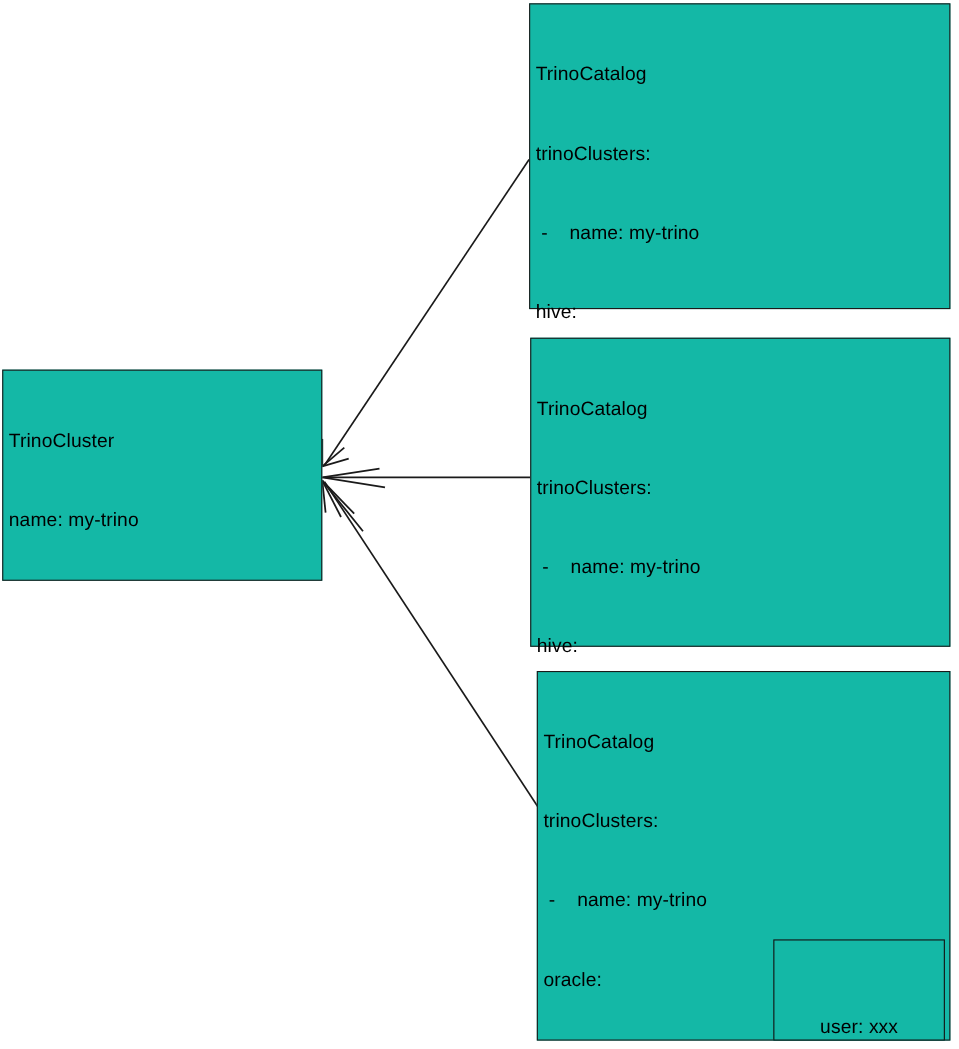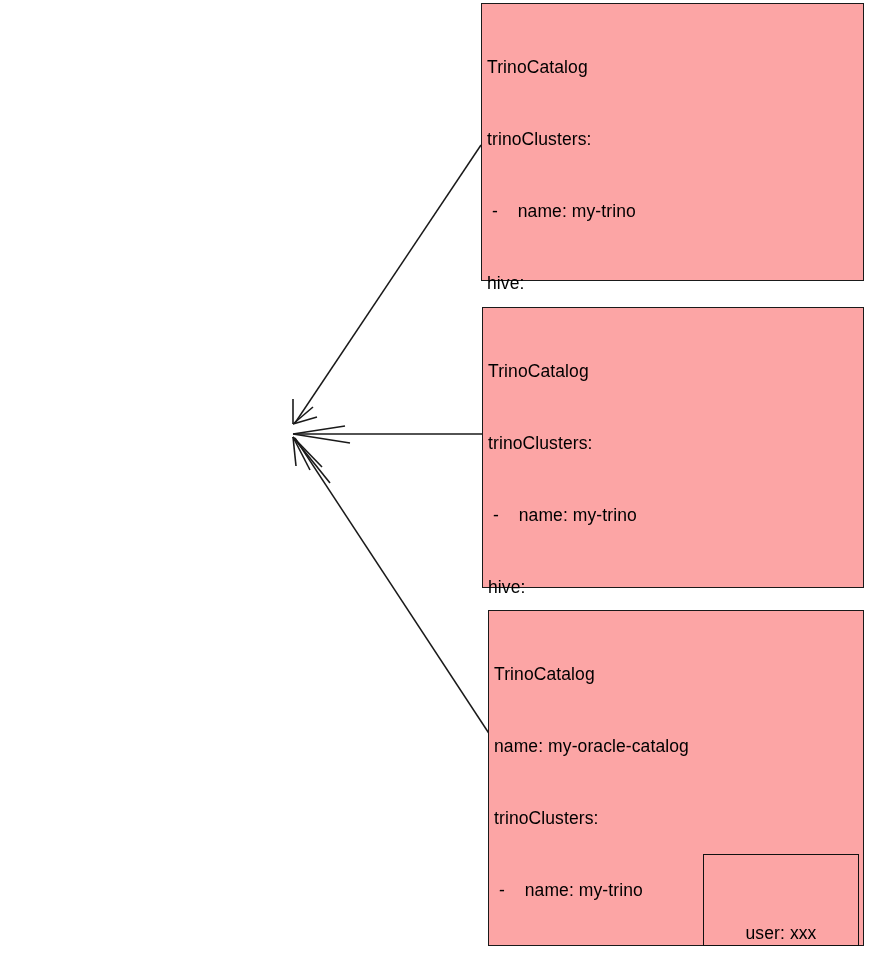--- a/index.html
+++ b/index.html
@@ -23,21 +23,21 @@
     position: absolute;
     left: 0;
     top: 0;
     width: 872px;
     height: 954px;
     pointer-events: none;
   }
   .node {
     position: absolute;
     box-sizing: border-box;
-    background: #fca5a5;
+    background: #14b8a6;
     border: 1.6px solid #1a1a1a;
   }
   .node-text {
     position: absolute;
     left: 5px;
     top: 3px;
     right: 3px;
     font-size: 17.5px;
     line-height: 24px;
     white-space: pre;
@@ -117,20 +117,26 @@
       <line x1="293" y1="437" x2="330" y2="483" stroke="#1a1a1a" stroke-width="1.6"></line>
     </g>
 
     <g>
       <line x1="760" y1="818" x2="787" y2="854" stroke="#1a1a1a" stroke-width="1.5"></line>
       <line x1="787" y1="854" x2="769" y2="830" stroke="#1a1a1a" stroke-width="1.6"></line>
       <line x1="787" y1="854" x2="780" y2="826" stroke="#1a1a1a" stroke-width="1.6"></line>
     </g>
   </svg>
 
+  <div class="node" id="trino-cluster">
+    <div class="node-text">
+      <span class="yline">TrinoCluster</span>
+      <span class="yline">name: my-trino</span>
+    </div>
+  </div>
 
   <div class="node" id="catalog-hive-1">
     <div class="node-text">
       <span class="yline">TrinoCatalog</span>
       <span class="yline">trinoClusters:</span>
       <span class="yline"> -    name: my-trino</span>
       <span class="yline">hive:</span>
       <span class="yline">   s3: # S3ConnnectionSpec</span>
       <span class="yline">      inline:</span>
       <span class="yline">         host: minio</span>
@@ -146,21 +152,20 @@
       <span class="yline">hive:</span>
       <span class="yline">   hdfs:</span>
       <span class="yline">      # TBD</span>
       <span class="yline">   metastore: # whatever</span>
     </div>
   </div>
 
   <div class="node" id="catalog-oracle">
     <div class="node-text">
       <span class="yline">TrinoCatalog</span>
-      <span class="yline">name: my-oracle-catalog</span>
       <span class="yline">trinoClusters:</span>
       <span class="yline"> -    name: my-trino</span>
       <span class="yline">oracle:</span>
       
       
     </div>
 
     <div class="node" id="secret-box" style="left:214px; top:243px;">
       <div class="node-text">
         <span class="yline">user: xxx</span>

